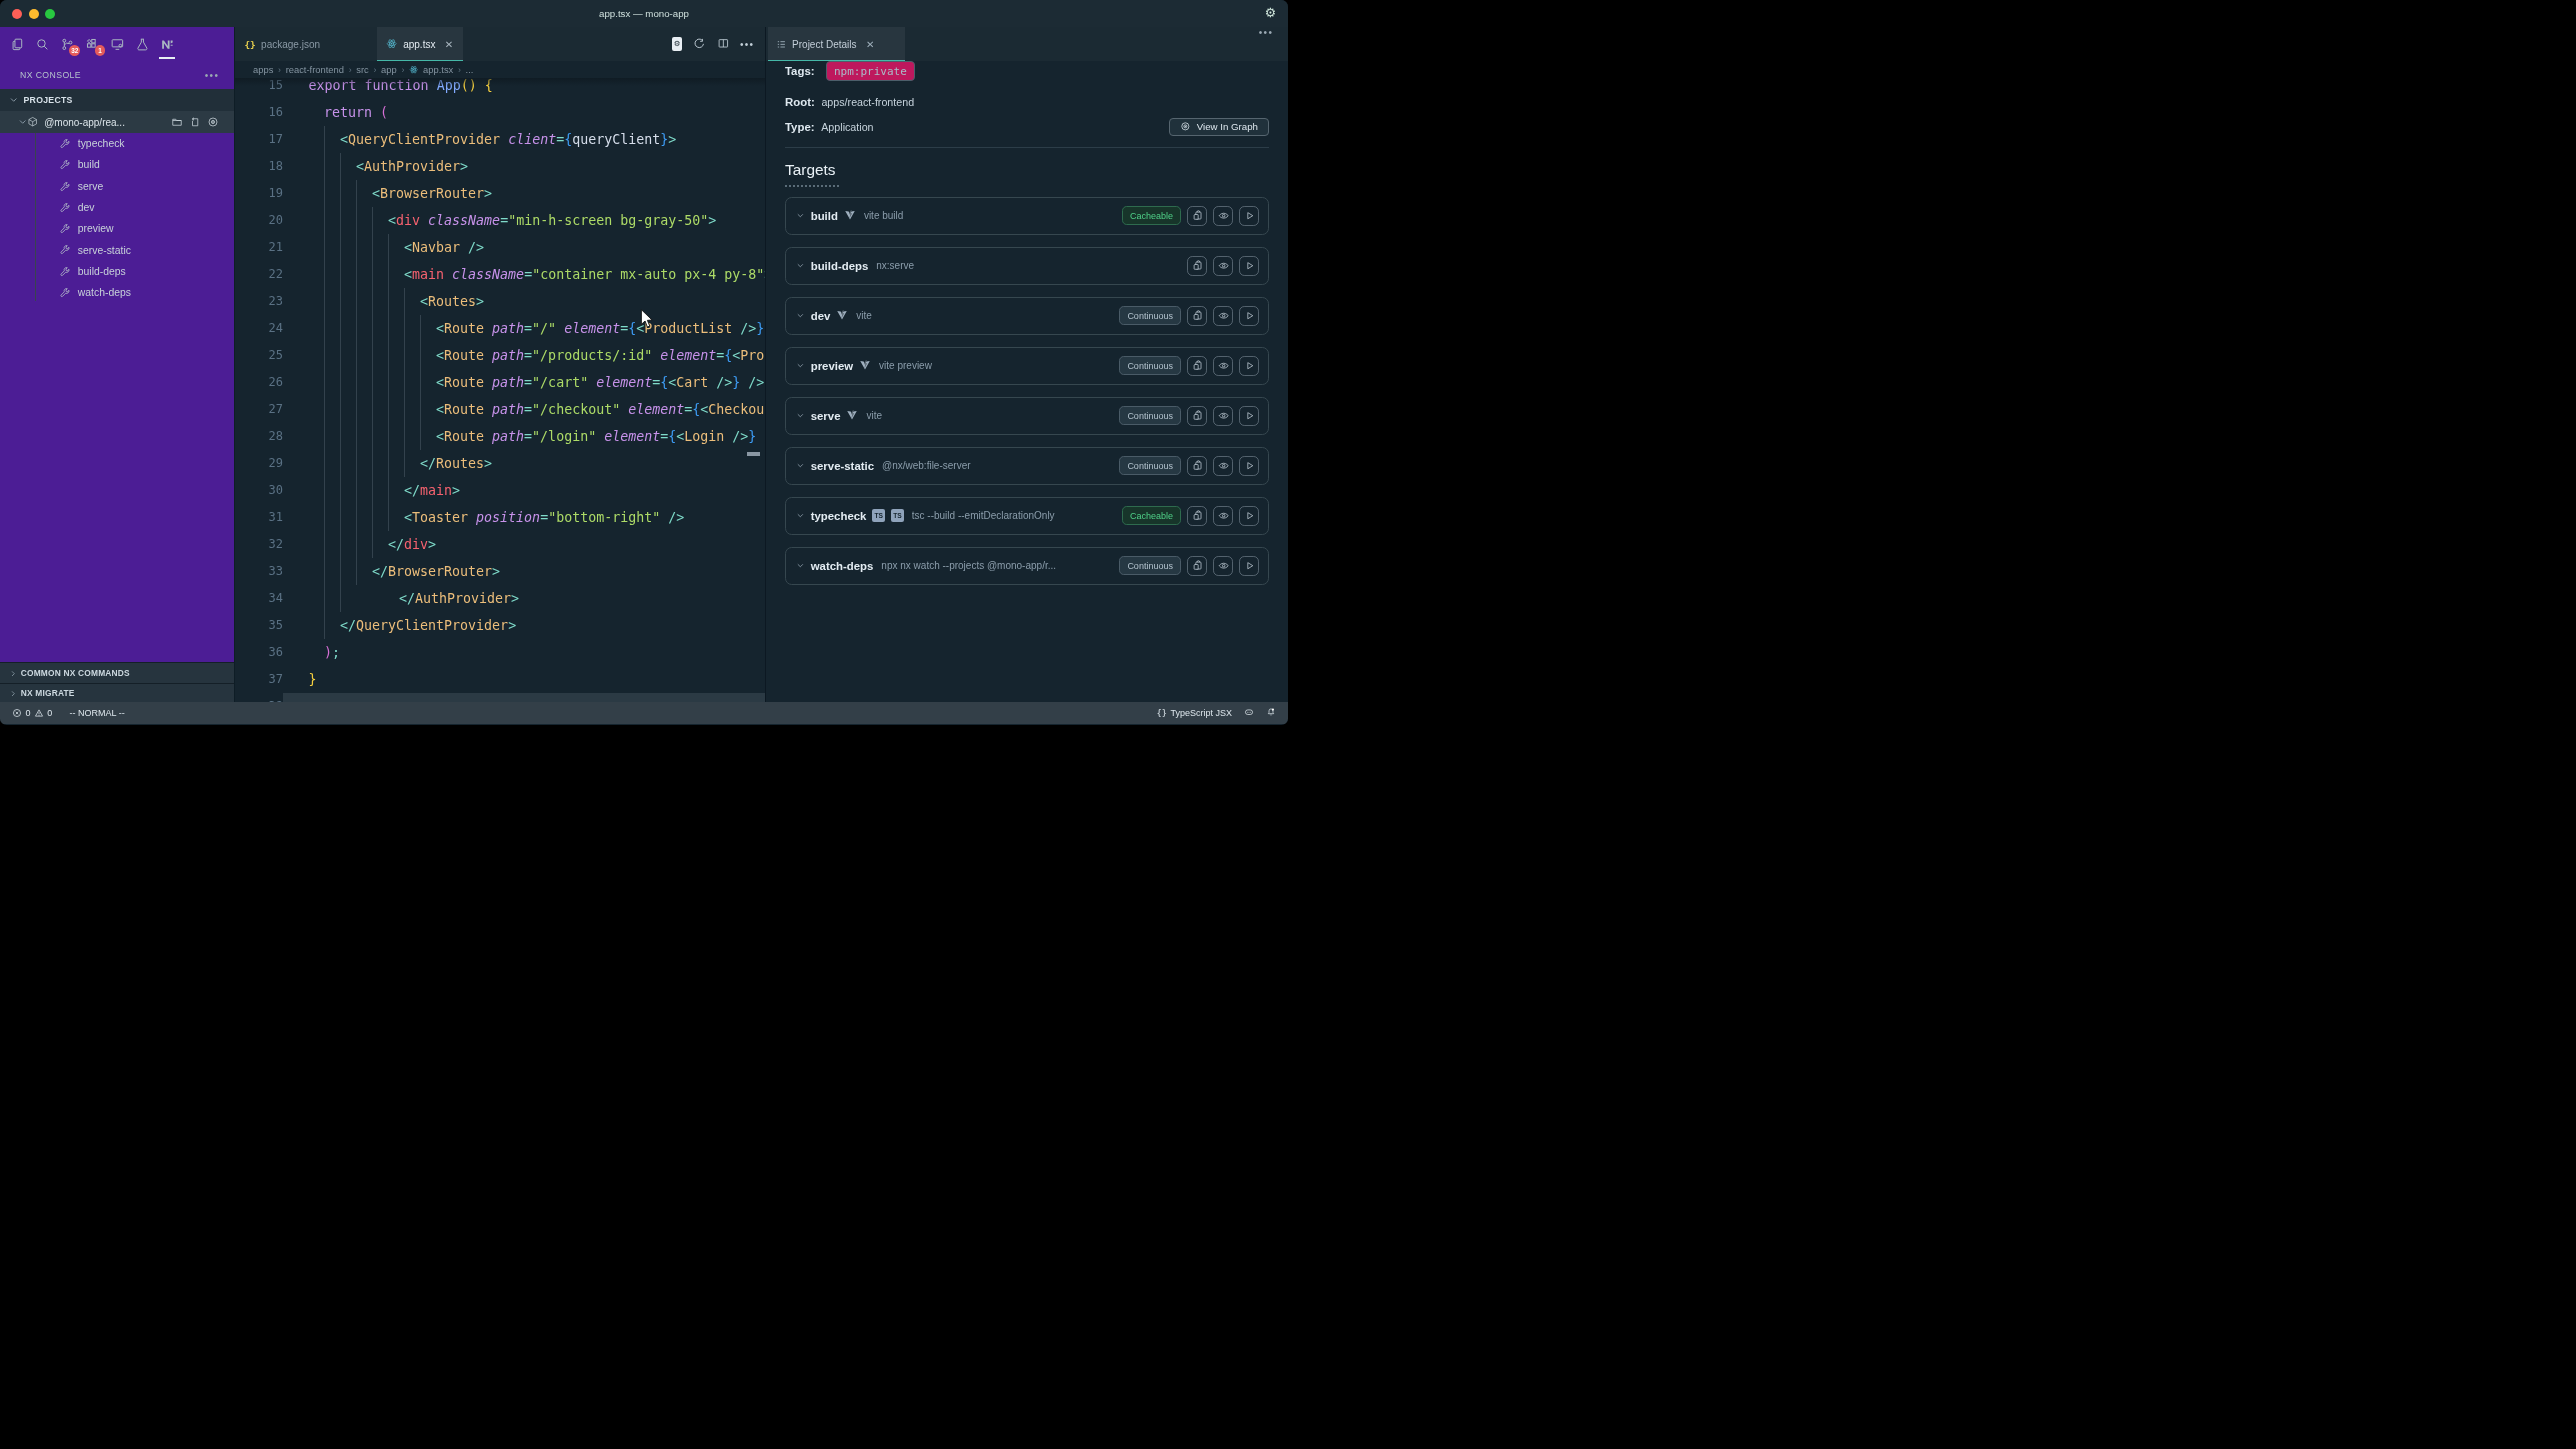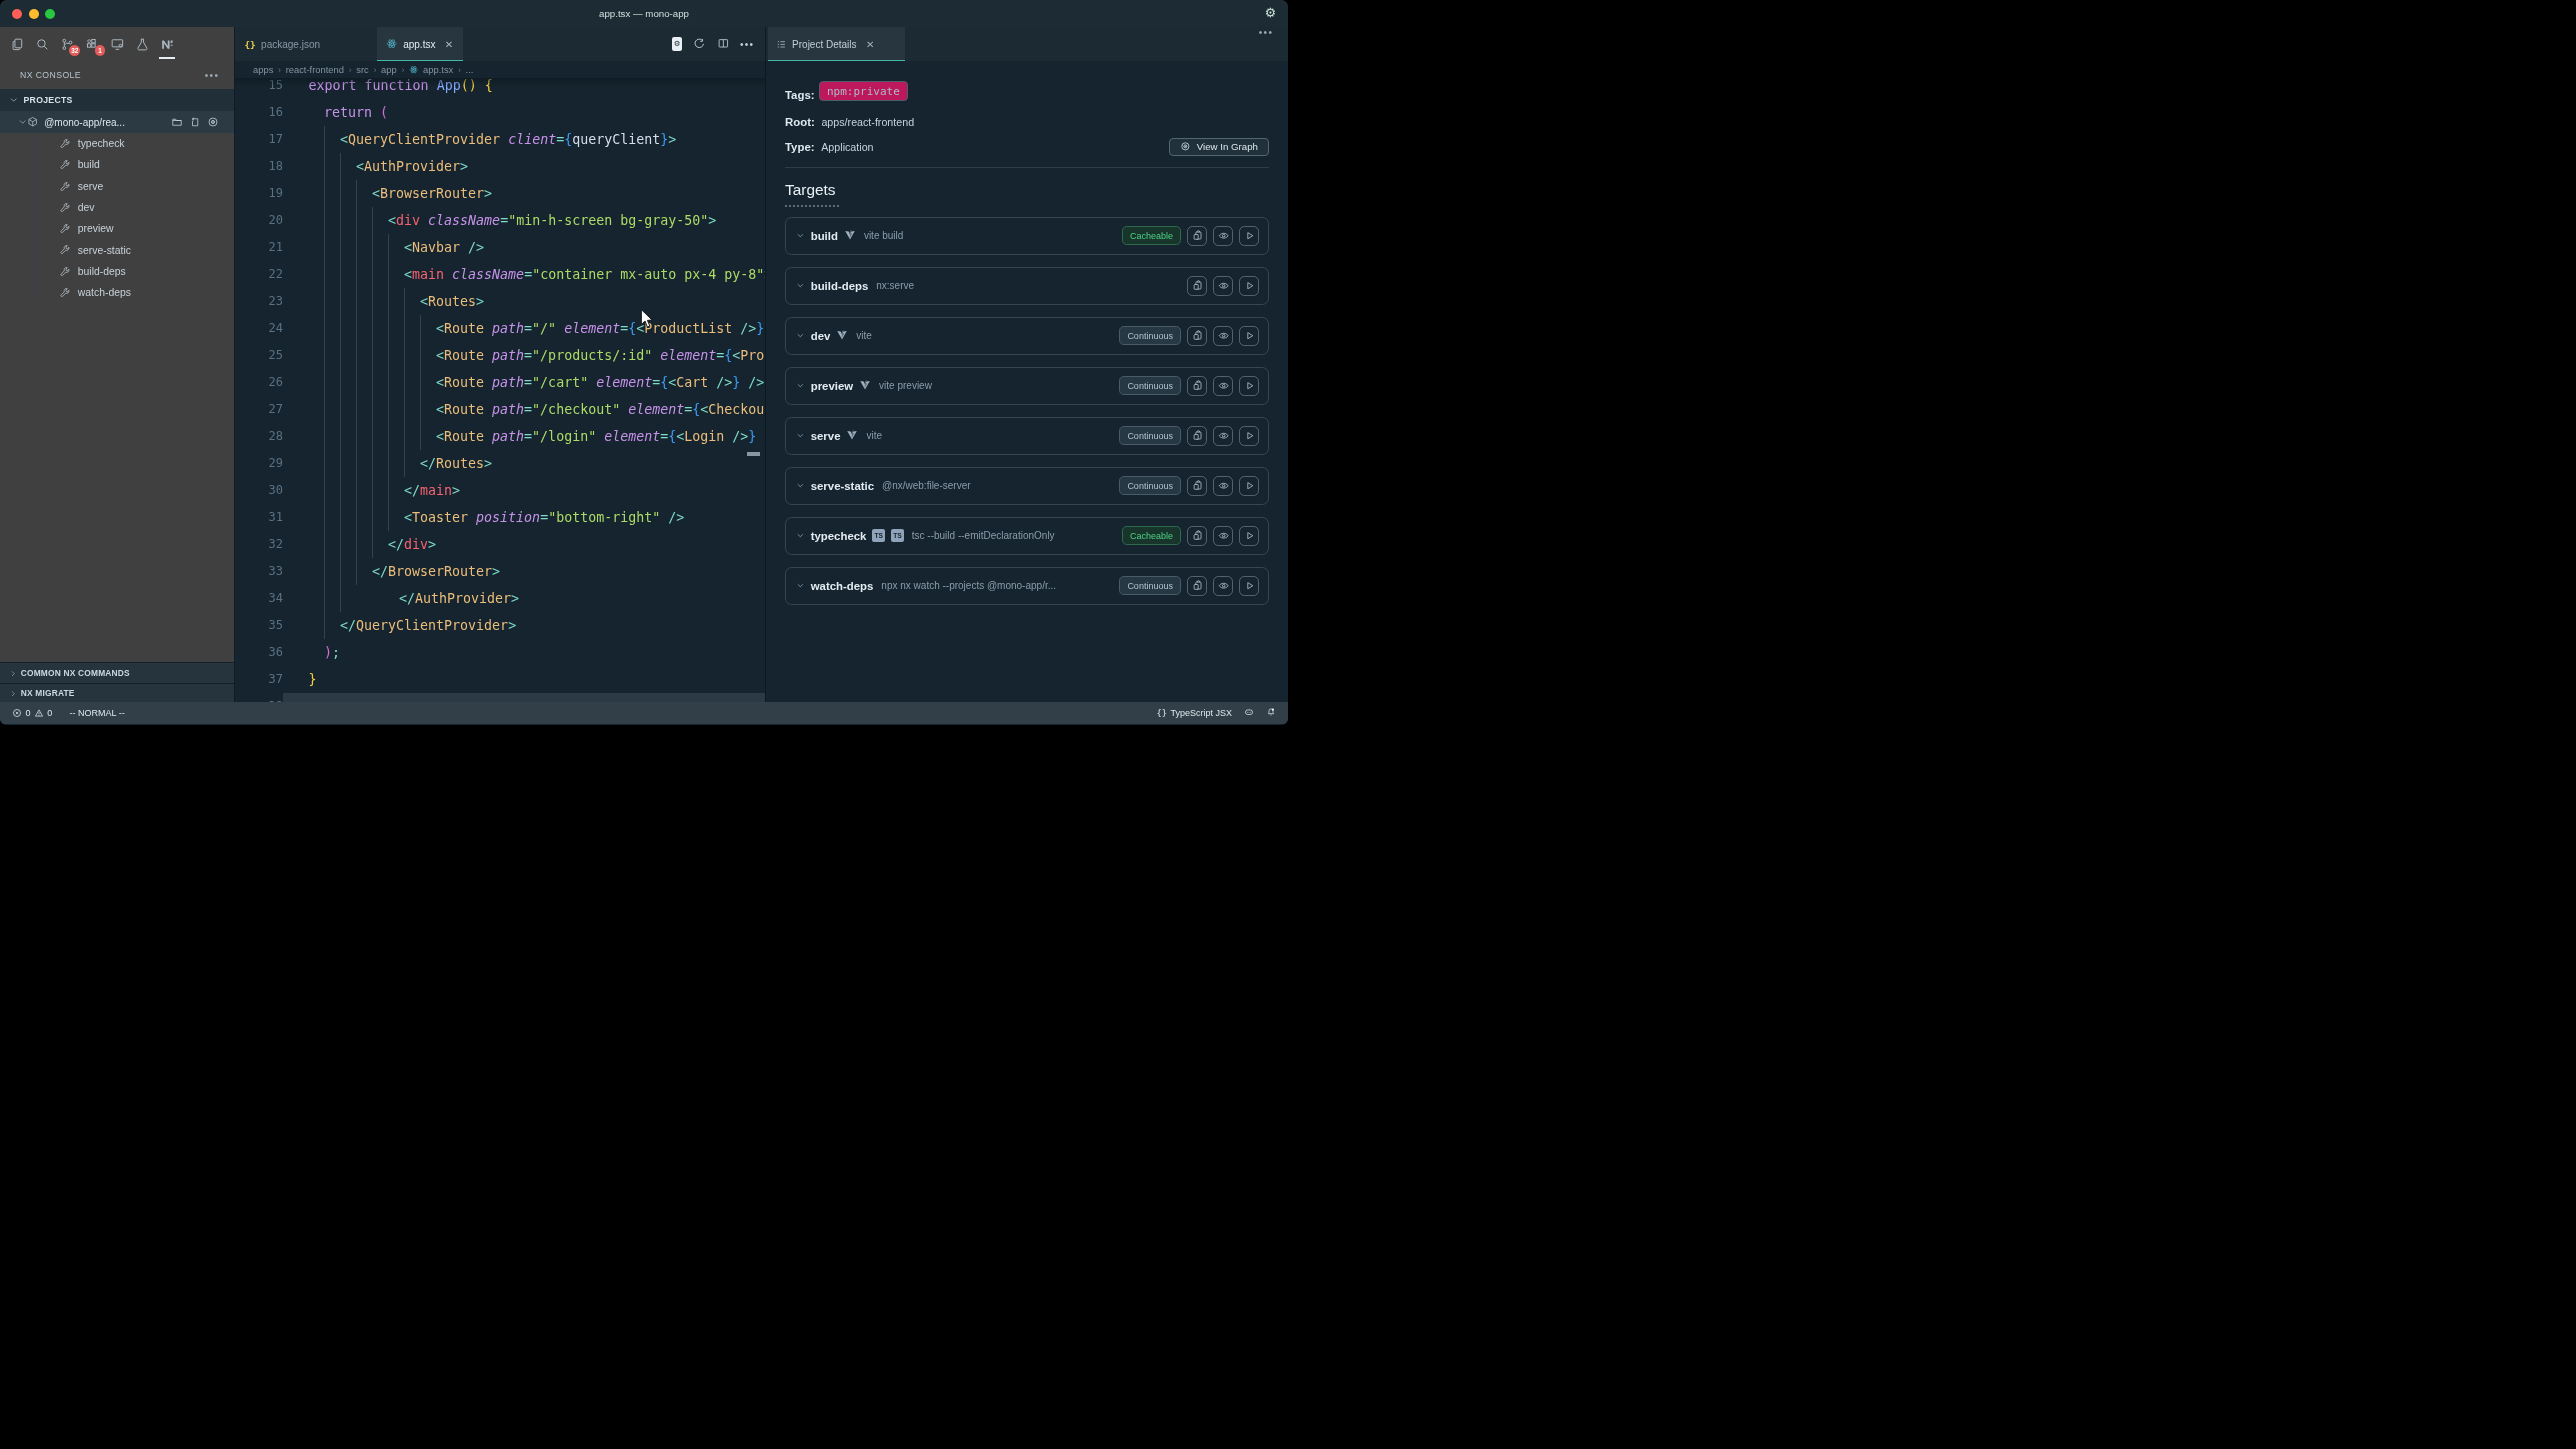--- a/index.html
+++ b/index.html
@@ -15,21 +15,21 @@
   .light { width:10px; height:10px; border-radius:50%; }
   .l-red{background:#ff5f57}.l-yel{background:#febc2e}.l-grn{background:#28c840}
   #win-title { position:absolute; left:0; right:0; text-align:center; color:#cfe0dd;
                font-size:9.7px; pointer-events:none; }
   #tb-gear { position:absolute; right:12px; top:4.7px; color:#cfe6db; font-size:12.7px; cursor:default; }
 
   
   #main { position:absolute; left:0; top:27px; width:1288px; height:676px; display:flex; }
 
   
-  #sidebar { width:235px; background:#404040; display:flex; flex-direction:column;
+  #sidebar { width:235px; background:#4c1d95; display:flex; flex-direction:column;
              border-right:0.7px solid #0e1d26; }
   #iconrow { height:34px; display:flex; align-items:center; padding-left:8.7px; flex:none; }
   .act-icon { position:relative; width:17px; height:17px; margin-right:8px; color:#aab8c2;
               display:flex; align-items:center; justify-content:center; }
   .act-icon svg { width:14.8px; height:14.8px; }
   .badge { position:absolute; right:-4.7px; bottom:-3.4px; min-width:10.7px; height:10.7px; border-radius:6px;
            background:#e45b5b; color:#fff; font-size:6.4px; font-weight:bold; display:flex;
            align-items:center; justify-content:center; padding:0 2px; }
   .nx-underline { position:absolute; left:0.7px; bottom:-6px; width:16px; height:1.3px; background:#e7eef3; }
   #nxheader { height:28px; display:flex; align-items:center; padding:0 14.8px 0 20px; flex:none; }
@@ -102,21 +102,21 @@
   #pd-tab svg { width:10.7px; height:10.7px; margin-right:5.4px; color:#9fb0bc; }
   #pd-tab .close { margin-left:9.4px; color:#9fb0bc; }
   #paneltabs .more-dots { padding-right:14.8px; }
   #panelbody { flex:1; padding:0 19px; overflow:hidden; }
   #pd-title-row { margin-top:10.7px; display:flex; align-items:center; gap:8px; }
   #pd-title { font-size:28px; color:#eef4f8; font-weight:500; letter-spacing:-0.3px; }
   .ts-badge { width:18px; height:18px; background:#96a7bf; color:#16252f; border-radius:2.7px;
               font-weight:bold; font-size:9px; display:inline-flex; align-items:center;
               justify-content:center; font-family:"Liberation Sans",sans-serif; }
   .vite-icon svg { width:17.4px; height:17.4px; }
-  #pd-tags-row { margin-top:20px; display:flex; align-items:flex-end; gap:4px; }
+  #pd-tags-row { display:flex; align-items:center; gap:11px; }
   .pd-label { font-size:11.4px; color:#dfe9f0; font-weight:bold; }
   .tag-chip { font-family:"DejaVu Sans Mono",monospace; font-size:11px; color:#a9bcc8;
               border:0.7px solid #4d5e6a; border-radius:4px; padding:2.7px 7.4px; background:#be185d; }
   #pd-root-row { margin-top:14.8px; display:flex; align-items:center; gap:6.7px; }
   .mono-val { font-family:Liberation Sans, sans-serif; font-size:10.7px; color:#c6d3dc;text-align:center; }
   #pd-type-row { margin-top:9.4px; display:flex; align-items:center; gap:6.7px; }
   #view-graph-btn { margin-left:auto; height:18px; display:flex; align-items:center; gap:6px;
                     border:0.7px solid #56656f; background:#20313b; border-radius:4px; padding:0 10px;
                     color:#dde7ee; font-size:9.7px; cursor:default; }
   #view-graph-btn svg { width:10.7px; height:10.7px; }

